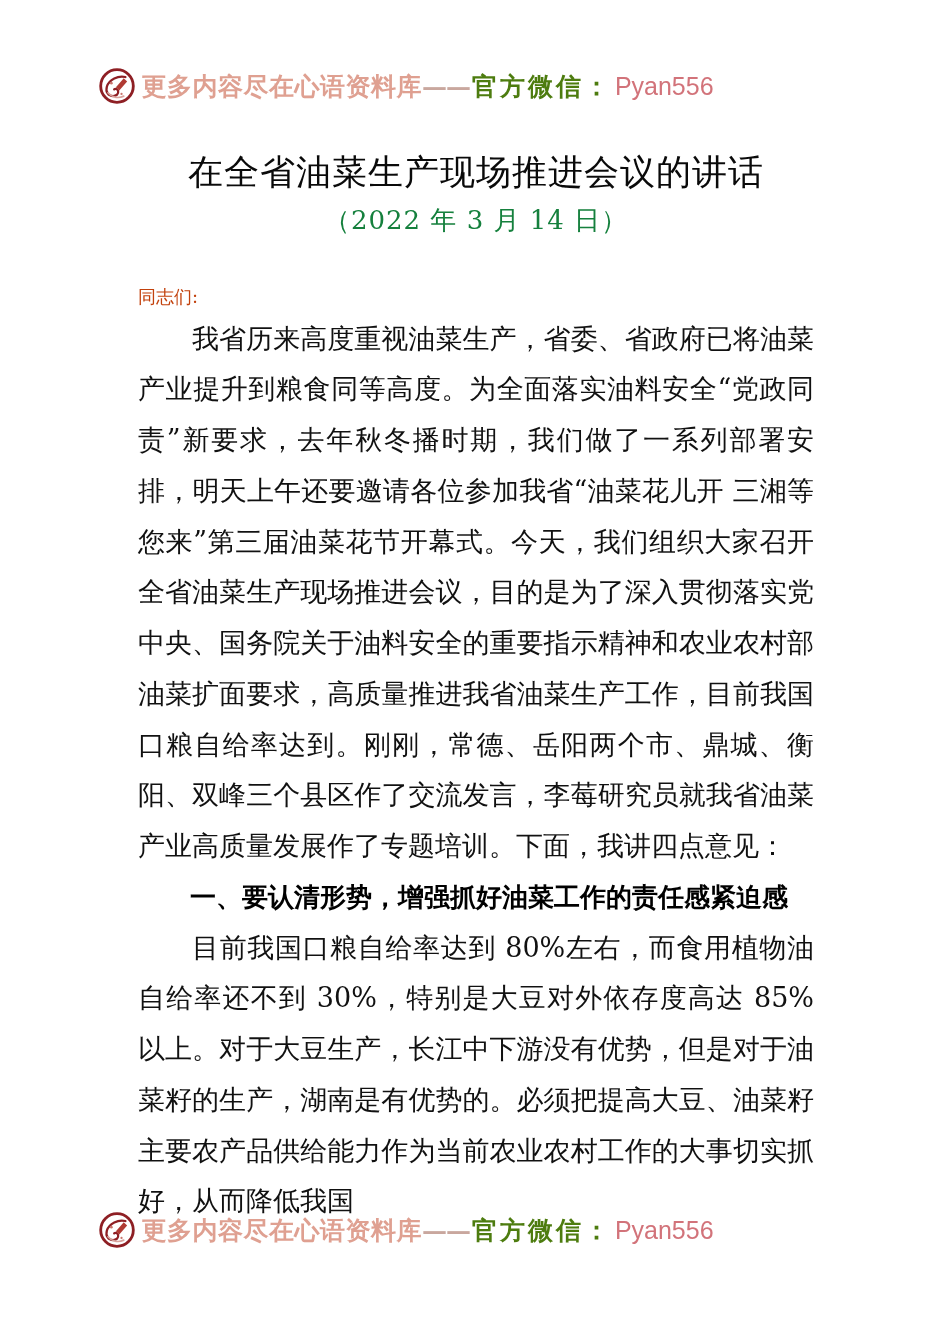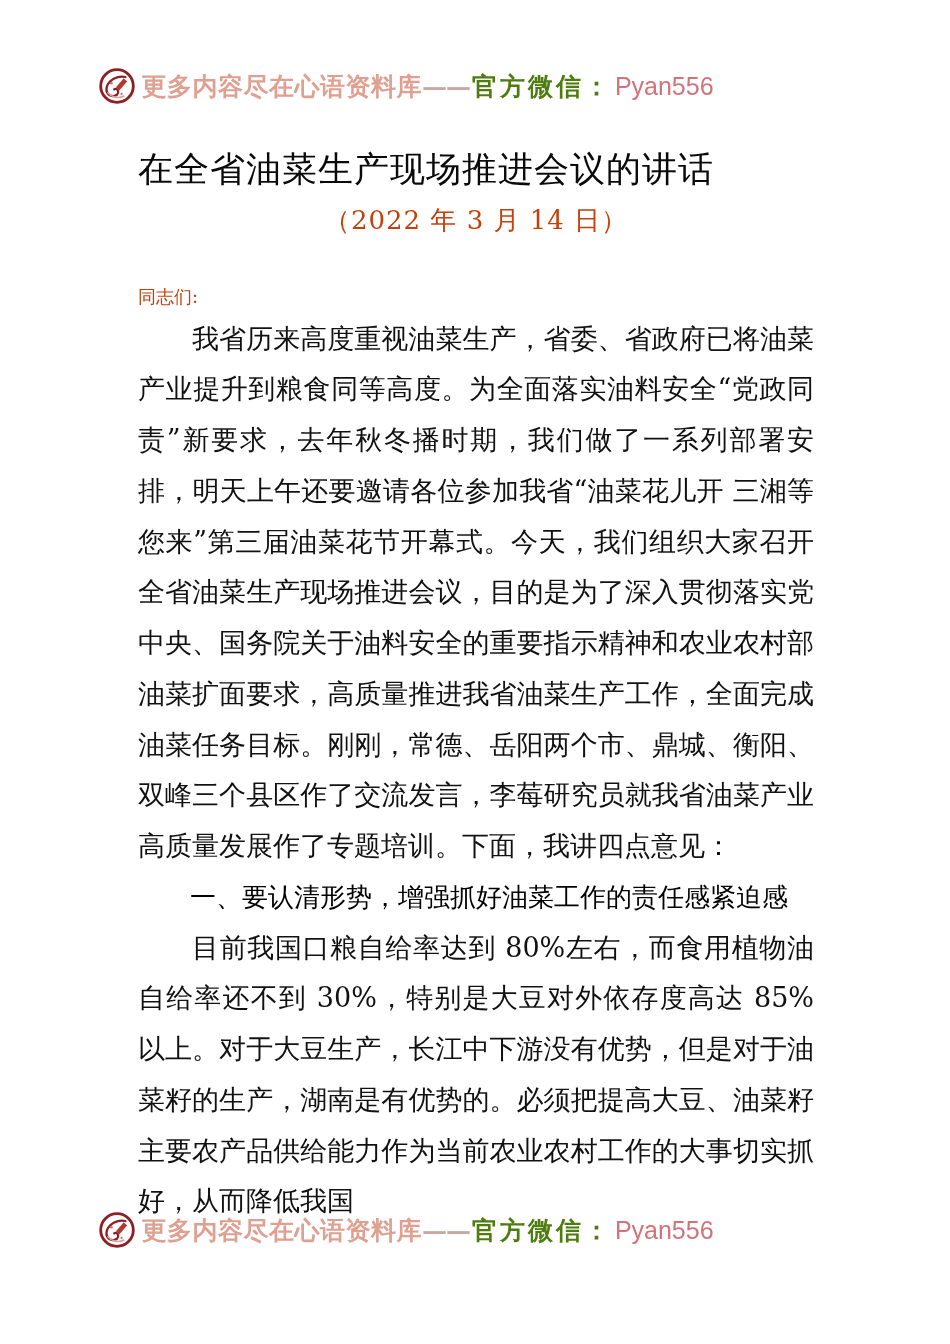--- a/index.html
+++ b/index.html
@@ -78,43 +78,44 @@
 
   
   .doc {
     position: absolute;
     left: 138px;
     top: 150px;
     width: 676px;
   }
 
   .doc-title {
-    font-family: Liberation Mono, monospace;
+    font-family: Liberation Sans, sans-serif;
     font-size: 35px;
     line-height: 1.28;
+    text-align: center;
     color: #0a0a0a;
     letter-spacing: 1px;
     margin: 0 0 6px 0;
     font-weight: normal;
   }
 
   .doc-author {
     font-family: "DejaVu Serif", "Liberation Serif", serif;
     font-size: 26px;
     text-align: center;
     color: #111111;
     margin: 10px 0 2px 0;
     letter-spacing: 1px;
   }
 
   .doc-date {
     font-family: "DejaVu Serif", "Liberation Serif", serif;
     font-size: 26px;
     text-align: center;
-    color: #c2410c;
+    color: #15803d;
     margin: 8px 0 0 0;
     letter-spacing: 1px;
   }
 
   .salutation {
     font-family: "DejaVu Serif", "Liberation Serif", serif;
     font-size: 18px;
     line-height: 1.88;
     color: #c2410c;
     margin: 42px 0 0 0;
@@ -130,21 +131,21 @@
     margin: 0;
     text-indent: 2em;
     text-align: justify;
     text-justify: inter-ideograph;
     letter-spacing: 0px;
   }
 
   .section-heading {
     font-family: "DejaVu Sans", "Liberation Sans", sans-serif;
     font-size: 26px;
-    font-weight: normal;
+    font-weight: bold;
     line-height: 1.95;
     color: #000000;
     margin: 0;
     text-indent: 2em;
     text-align: left;
     letter-spacing: 0px;
   }
 </style>
 </head>
 <body>
@@ -170,21 +171,21 @@
 
   <div class="doc">
 
     <h1 class="doc-title">在全省油菜生产现场推进会议的讲话</h1>
 
 
     <div class="doc-date">（2022 年 3 月 14 日）</div>
 
     <p class="salutation">同志们:</p>
 
-    <p class="para">我省历来高度重视油菜生产，省委、省政府已将油菜产业提升到粮食同等高度。为全面落实油料安全“党政同责”新要求，去年秋冬播时期，我们做了一系列部署安排，明天上午还要邀请各位参加我省“油菜花儿开 三湘等您来”第三届油菜花节开幕式。今天，我们组织大家召开全省油菜生产现场推进会议，目的是为了深入贯彻落实党中央、国务院关于油料安全的重要指示精神和农业农村部油菜扩面要求，高质量推进我省油菜生产工作，全面完成油菜任务目标。刚刚，常德、岳阳两个市、鼎城、衡阳、双峰三个县区作了交流发言，李莓研究员就我省油菜产业高质量发展作了专题培训。下面，我讲四点意见：</p>
+    <p class="para">我省历来高度重视油菜生产，省委、省政府已将油菜产业提升到粮食同等高度。为全面落实油料安全“党政同责”新要求，去年秋冬播时期，我们做了一系列部署安排，明天上午还要邀请各位参加我省“油菜花儿开 三湘等您来”第三届油菜花节开幕式。今天，我们组织大家召开全省油菜生产现场推进会议，目的是为了深入贯彻落实党中央、国务院关于油料安全的重要指示精神和农业农村部油菜扩面要求，高质量推进我省油菜生产工作，目前我国口粮自给率达到。刚刚，常德、岳阳两个市、鼎城、衡阳、双峰三个县区作了交流发言，李莓研究员就我省油菜产业高质量发展作了专题培训。下面，我讲四点意见：</p>
 
     <p class="section-heading">一、要认清形势，增强抓好油菜工作的责任感紧迫感</p>
 
     <p class="para">目前我国口粮自给率达到 80%左右，而食用植物油自给率还不到 30%，特别是大豆对外依存度高达 85%以上。对于大豆生产，长江中下游没有优势，但是对于油菜籽的生产，湖南是有优势的。必须把提高大豆、油菜籽主要农产品供给能力作为当前农业农村工作的大事切实抓好，从而降低我国</p>
 
   </div>
 
   <div class="watermark watermark-bottom">
     <svg class="wm-logo" viewBox="0 0 64 64" aria-hidden="true">
       <circle cx="32" cy="32" r="29" fill="none" stroke="#8e1f24" stroke-width="5"></circle>

